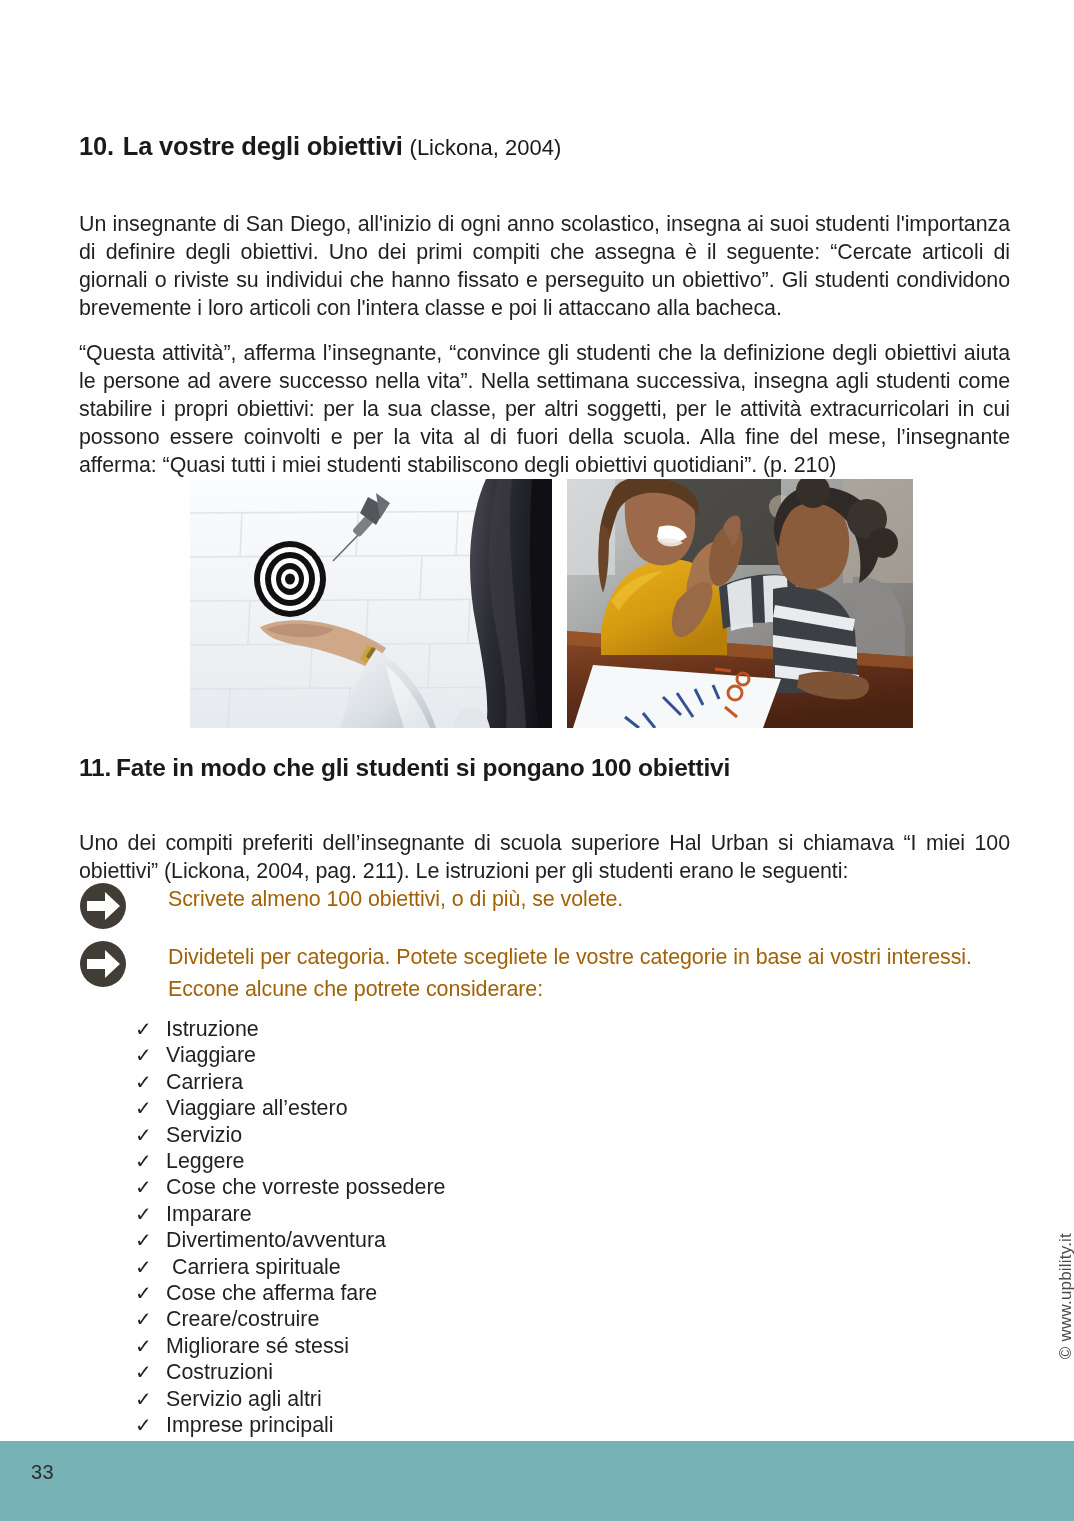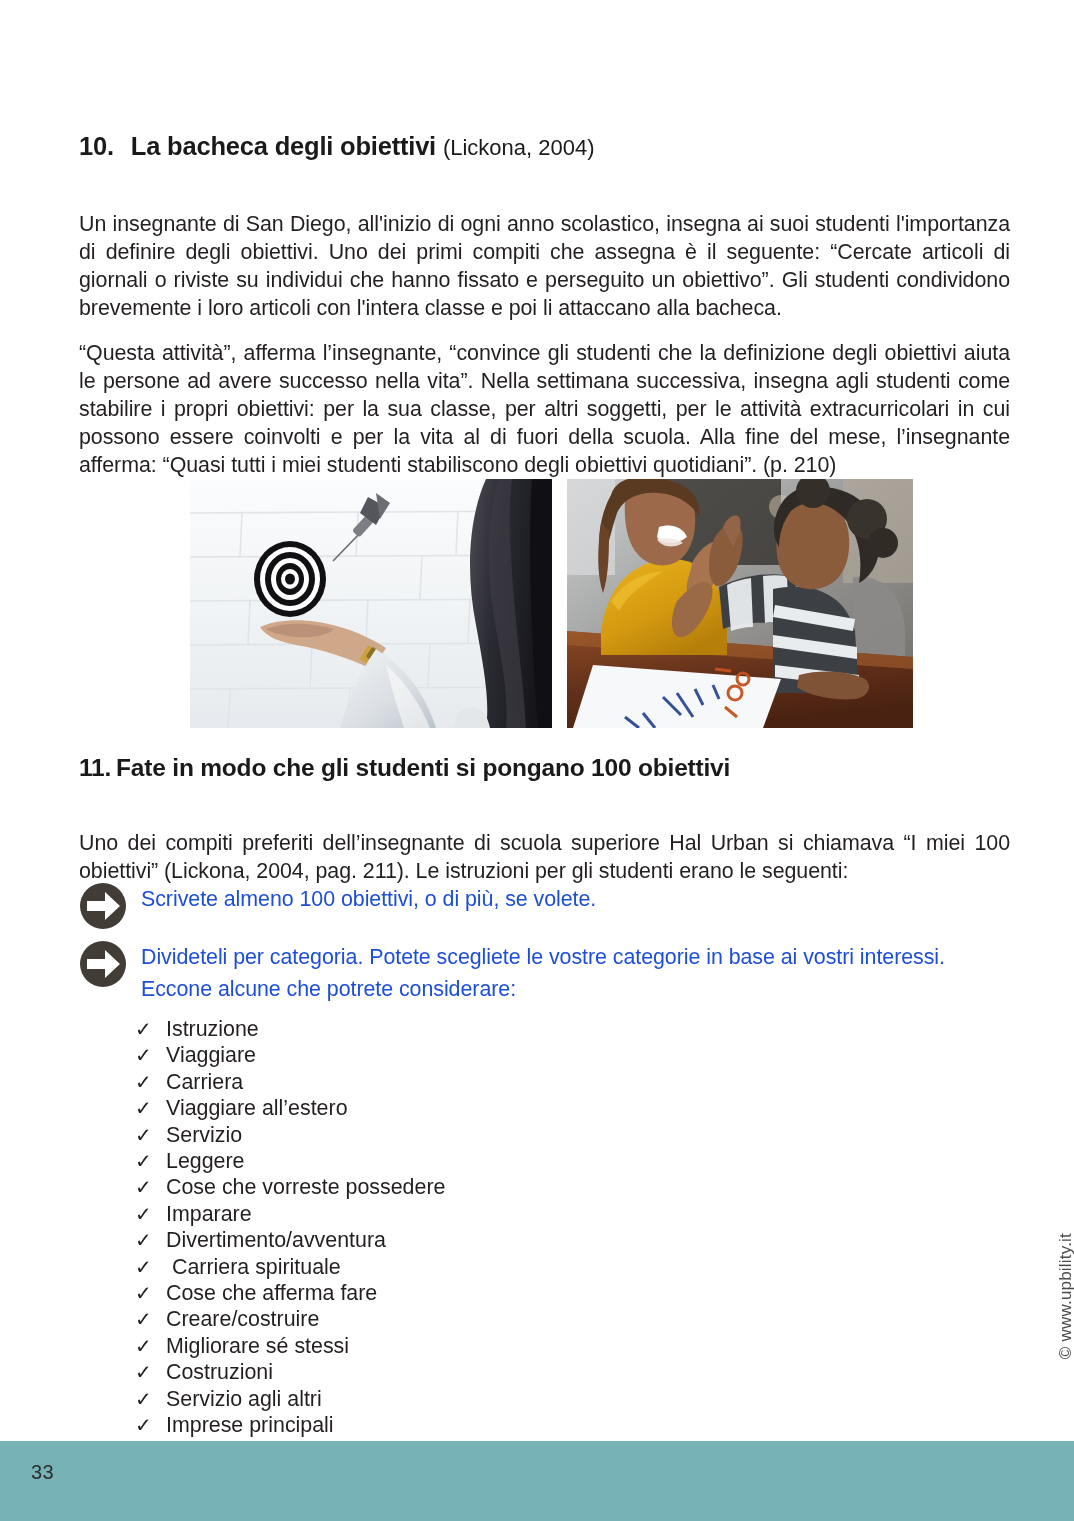--- a/index.html
+++ b/index.html
@@ -25,21 +25,21 @@
   }
 
   
   .h-section {
     font-size: 25.5px;
     font-weight: bold;
     color: #1a1a1a;
     letter-spacing: -0.2px;
     line-height: 1.2;
   }
-  .h-section .h-num { margin-right: 17px; }
+  .h-section .h-num { margin-right: 9px; }
   .h-section .h-cite {
     font-weight: normal;
     font-size: 22px;
     letter-spacing: 0;
   }
 
   #heading-10 { position: absolute; top: 131px; left: 0; }
   #heading-11 { position: absolute; top: 753px; left: 0; font-size: 24.5px; }
   #heading-11 .h-num { margin-right: 5px; }
 
@@ -92,24 +92,25 @@
     flex: 0 0 auto;
     width: 48px;
     height: 48px;
     margin-right: 14px;
     margin-top: 2px;
   }
   .arrow-icon svg { display: block; }
   .arrow-text {
     font-size: 21.4px;
     line-height: 31.5px;
-    color: #1d4ed8;
+    color: #a16207;
     padding-top: 4px;
     max-width: 862px;
     letter-spacing: -0.05px;
+    margin-left: 27px;
   }
 
   
   .check-list {
     position: absolute;
     top: 1016px;
     left: 56px;
     list-style: none;
     margin: 0;
     padding: 0;
@@ -162,21 +163,21 @@
     letter-spacing: 0.3px;
   }
 </style>
 </head>
 <body>
 
 <div class="page">
   <div class="content">
 
     <div class="h-section" id="heading-10">
-      <span class="h-num">10.</span><span>La bacheca degli obiettivi</span>
+      <span class="h-num">10.</span><span>La vostre degli obiettivi</span>
       <span class="h-cite">(Lickona, 2004)</span>
     </div>
 
     <p class="para" id="para-1">Un insegnante di San Diego, all'inizio di ogni anno scolastico, insegna ai suoi studenti l'importanza di definire degli obiettivi. Uno dei primi compiti che assegna è il seguente: “Cercate articoli di giornali o riviste su individui che hanno fissato e perseguito un obiettivo”. Gli studenti condividono brevemente i loro articoli con l'intera classe e poi li attaccano alla bacheca.</p>
     <p class="para" id="para-2">“Questa attività”, afferma l’insegnante, “convince gli studenti che la definizione degli obiettivi aiuta le persone ad avere successo nella vita”. Nella settimana successiva, insegna agli studenti come stabilire i propri obiettivi: per la sua classe, per altri soggetti, per le attività extracurricolari in cui possono essere coinvolti e per la vita al di fuori della scuola. Alla fine del mese, l’insegnante afferma: “Quasi tutti i miei studenti stabiliscono degli obiettivi quotidiani”. (p. 210)</p>
 
     <div class="figure-row">
 
       <div class="photo" id="photo-target">
         <svg viewBox="0 0 362 249" preserveAspectRatio="none" aria-hidden="true">

